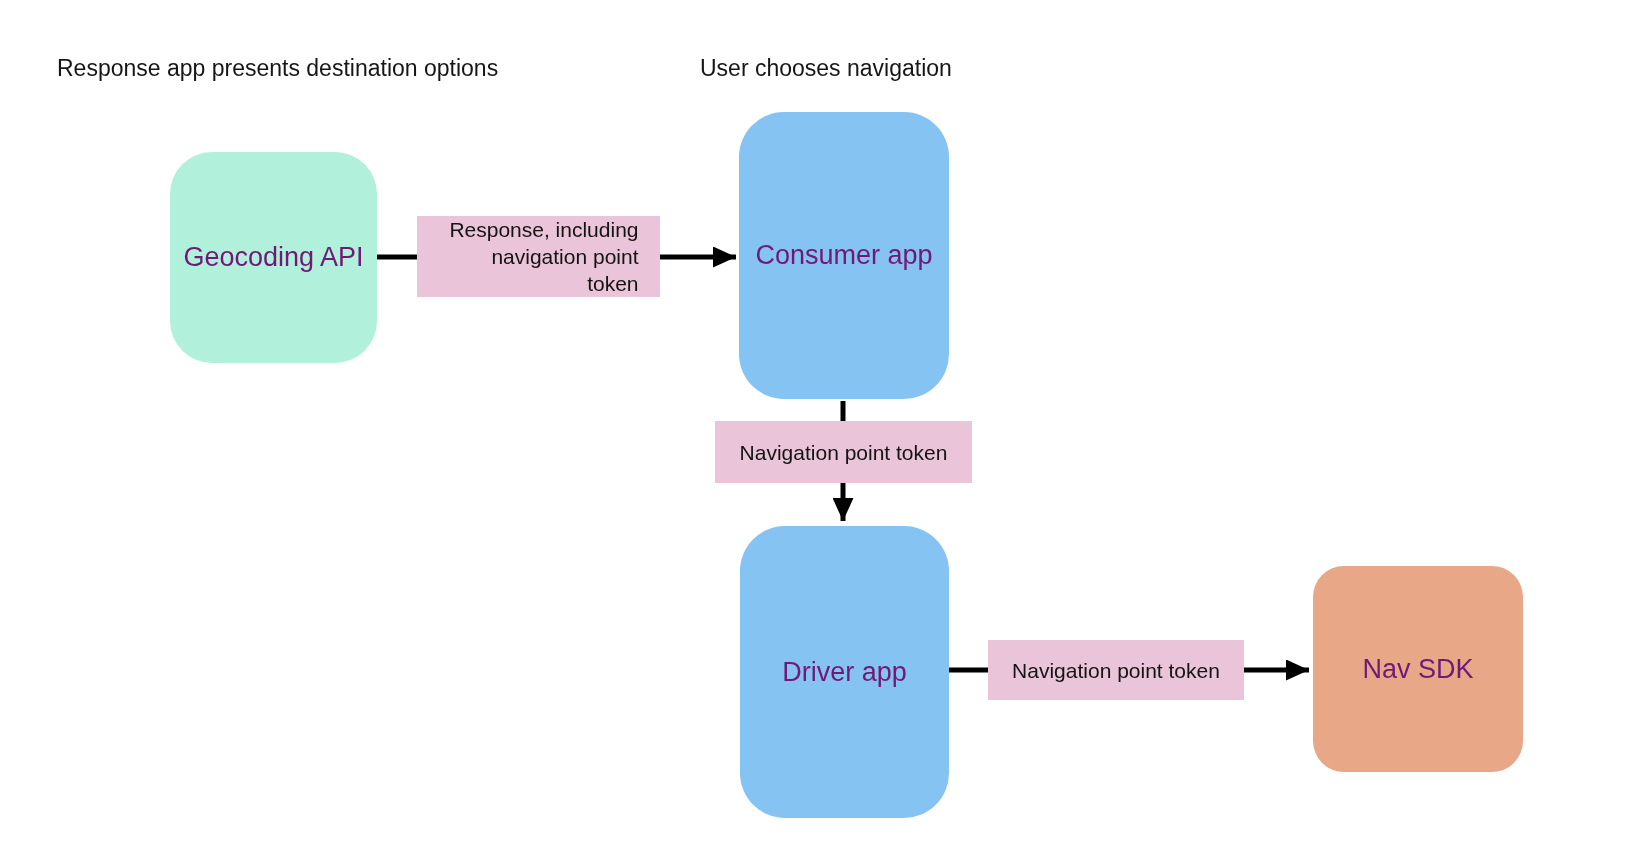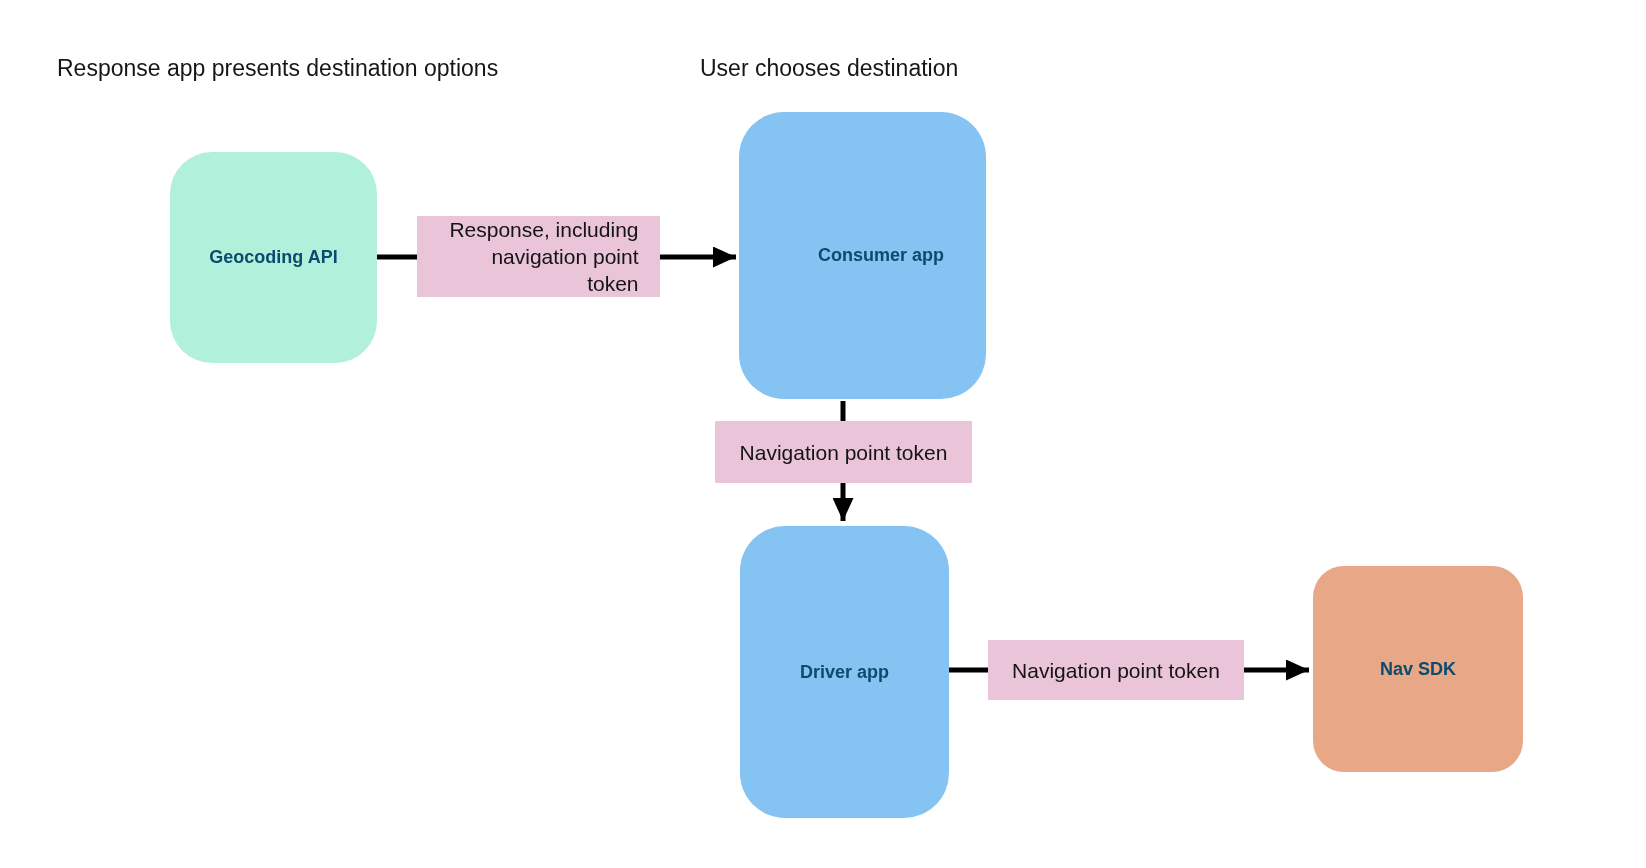--- a/index.html
+++ b/index.html
@@ -24,29 +24,29 @@
     font-weight: 400;
     color: #161616;
     white-space: nowrap;
   }
   .node {
     position: absolute;
     display: flex;
     align-items: center;
     justify-content: center;
     text-align: center;
-    font-size: 18px;
-    font-weight: 700;
-    color: #0c4a6e;
+    font-size: 27px;
+    font-weight: 400;
+    color: #701a75;
   }
   .node--mint   { background: #b1f0db; border-radius: 42px; }
   .node--blue   { background: #85c3f2; border-radius: 45px; }
   .node--salmon { background: #e8a787; border-radius: 31px; }
   .node-geocoding { left: 170px;  top: 152px; width: 207px; height: 211px; }
-  .node-consumer  { left: 739px;  top: 112px; width: 210px; height: 287px; padding-left: 37px; }
+  .node-consumer  { left: 739px;  top: 112px; width: 210px; height: 287px; }
   .node-driver    { left: 740px;  top: 526px; width: 209px; height: 292px; }
   .node-navsdk    { left: 1313px; top: 566px; width: 210px; height: 206px; }
   .edge-label {
     position: absolute;
     background: #eac4d8;
     display: flex;
     align-items: center;
     justify-content: center;
     text-align: right;
     font-size: 21px;
@@ -78,21 +78,21 @@
       <line x1="843" y1="401" x2="843" y2="421"></line>
       <line x1="843" y1="483" x2="843" y2="521" marker-end="url(#arrowhead)"></line>
     </g>
     <g stroke="#000000" stroke-width="5" fill="none">
       <line x1="949" y1="670" x2="988" y2="670"></line>
       <line x1="1244" y1="670" x2="1309" y2="670" marker-end="url(#arrowhead)"></line>
     </g>
   </svg>
 
   <div class="heading" style="left:57px">Response app presents destination options</div>
-  <div class="heading" style="left:700px">User chooses destination</div>
+  <div class="heading" style="left:700px">User chooses navigation</div>
 
   <div class="node node--mint node-geocoding">
     <span>Geocoding API</span>
   </div>
 
   <div class="node node--blue node-consumer">
     <span>Consumer app</span>
   </div>
 
   <div class="node node--blue node-driver">

